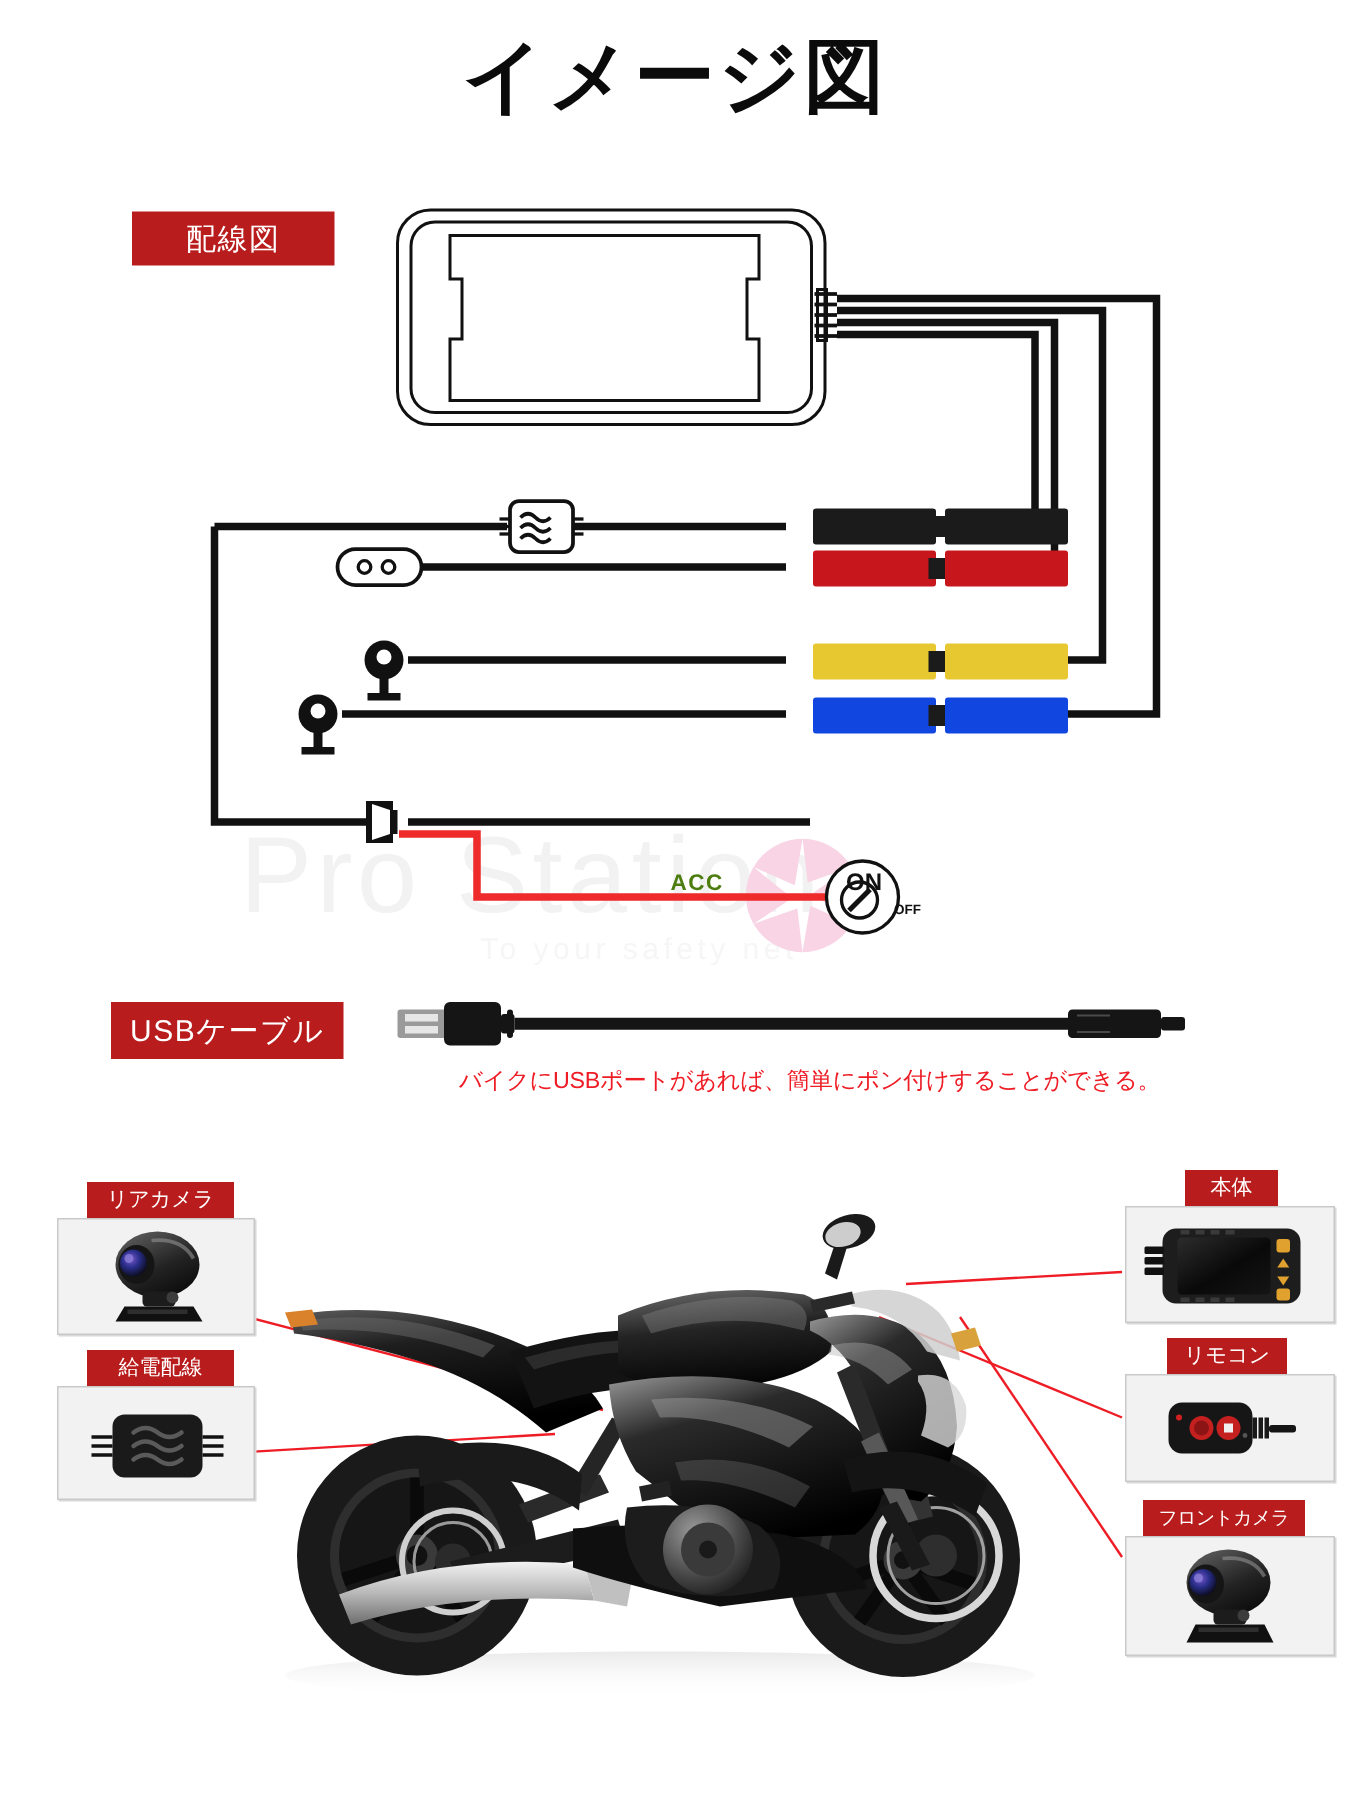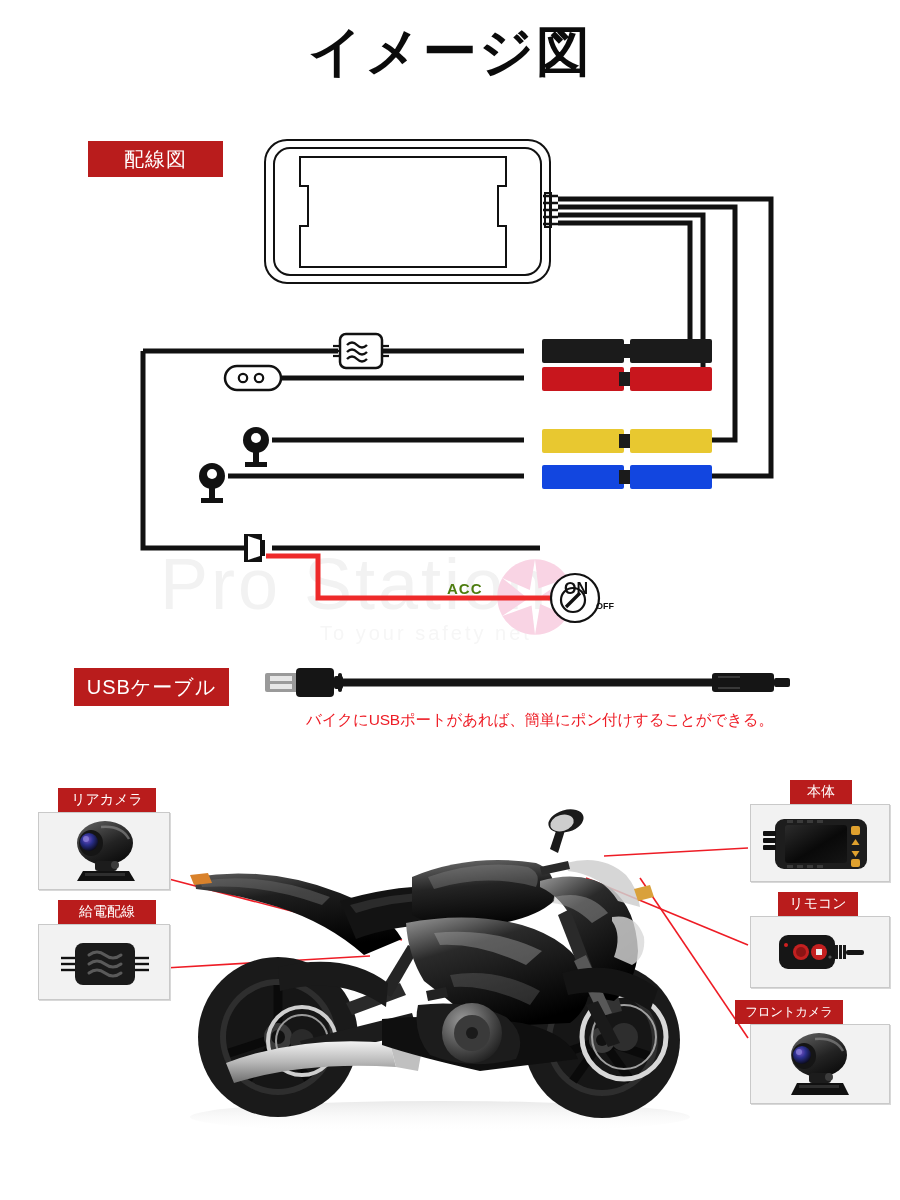--- a/index.html
+++ b/index.html
@@ -523,21 +523,21 @@
       <circle cx="79" cy="40" r="1.6" fill="#555"></circle>
       <g fill="#1a1a1a">
         <rect x="84" y="28" width="3" height="14"></rect>
           <rect x="88" y="28" width="3" height="14"></rect>
         <rect x="92" y="28" width="3" height="14"></rect>
       </g>
       <rect x="95" y="33" width="18" height="5" rx="2" fill="#151515"></rect>
     </svg>
   </div>
 
-  <div class="tag tiny" style="left:735px; top:1000px; width:108px; height:24px;">フロントカメラ</div>
+  <div class="tag tiny" style="left:762px; top:1000px; width:108px; height:24px;">フロントカメラ</div>
   <div class="thumb" style="left:750px; top:1024px; width:140px; height:80px;">
     <svg viewBox="0 0 140 80" width="140" height="80">
       <defs>
         <radialGradient id="lensF" cx="0.4" cy="0.35" r="0.7">
           <stop offset="0%" stop-color="#7a55c8"></stop>
           <stop offset="45%" stop-color="#2a2f8c"></stop>
           <stop offset="100%" stop-color="#090914"></stop>
         </radialGradient>
         <linearGradient id="camBodyF" x1="0.2" y1="0" x2="0.8" y2="1">
           <stop offset="0%" stop-color="#5c5c5c"></stop>

